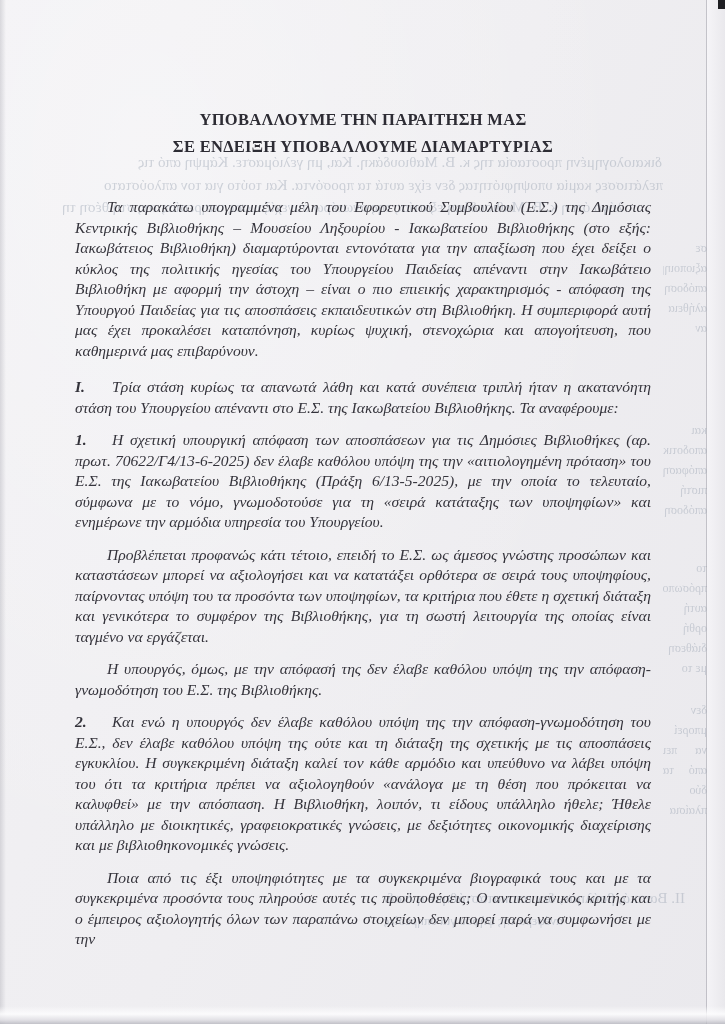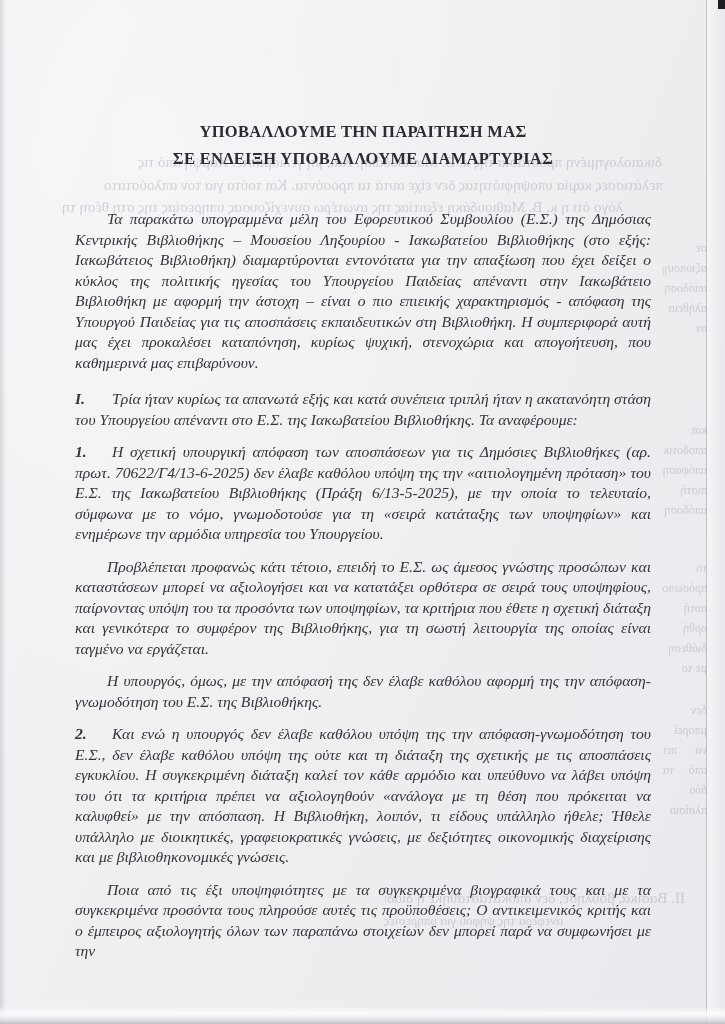--- a/index.html
+++ b/index.html
@@ -66,21 +66,21 @@
   .bf1 { left: 63px;  top: 175px; width: 600px; }
   .bf2 { left: 63px;  top: 197px; width: 560px; }
   .bf3 { left: 663px; top: 238px; width: 44px; height: 120px; font-size: 12px; line-height: 20px; }
   .bf4 { left: 663px; top: 420px; width: 44px; height: 115px; font-size: 12px; line-height: 20px; }
   .bf5 { left: 663px; top: 558px; width: 44px; height: 120px; font-size: 12px; line-height: 20px; }
   .bf6 { left: 663px; top: 700px; width: 44px; height: 115px; font-size: 12px; line-height: 20px; }
   .bf7 { left: 385px; top: 888px; width: 300px; }
   .bf8 { left: 378px; top: 910px; width: 185px; font-size: 13px; }
 
   
-  .content { position: absolute; left: 63px; top: 12px; width: 600px; }
+  .content { position: absolute; left: 63px; top: 0; width: 600px; }
 
   .title {
     margin-top: 106px;
     text-align: center;
     font-weight: bold;
     font-size: 16.5px;
     line-height: 27px;
     letter-spacing: .3px;
     color: #2d2c34;
   }
@@ -123,27 +123,27 @@
 
   <div class="content">
 
     <div class="title">
       <div>ΥΠΟΒΑΛΛΟΥΜΕ ΤΗΝ ΠΑΡΑΙΤΗΣΗ ΜΑΣ</div>
       <div>ΣΕ ΕΝΔΕΙΞΗ ΥΠΟΒΑΛΛΟΥΜΕ ΔΙΑΜΑΡΤΥΡΙΑΣ</div>
     </div>
 
     <p class="para p-indent p-intro">Τα παρακάτω υπογραμμένα μέλη του Εφορευτικού Συμβουλίου (Ε.Σ.) της Δημόσιας Κεντρικής Βιβλιοθήκης – Μουσείου Ληξουρίου - Ιακωβατείου Βιβλιοθήκης (στο εξής: Ιακωβάτειος Βιβλιοθήκη) διαμαρτύρονται εντονότατα για την απαξίωση που έχει δείξει ο κύκλος της πολιτικής ηγεσίας του Υπουργείου Παιδείας απέναντι στην Ιακωβάτειο Βιβλιοθήκη με αφορμή την άστοχη – είναι ο πιο επιεικής χαρακτηρισμός - απόφαση της Υπουργού Παιδείας για τις αποσπάσεις εκπαιδευτικών στη Βιβλιοθήκη. Η συμπεριφορά αυτή μας έχει προκαλέσει καταπόνηση, κυρίως ψυχική, στενοχώρια και απογοήτευση, που καθημερινά μας επιβαρύνουν.</p>
 
-    <p class="para p-itemI"><span class="num">Ι.</span><span>Τρία ήταν κυρίως τα απανωτά εξής και κατά συνέπεια τριπλή ήταν η ακατανόητη στάση του Υπουργείου απέναντι στο Ε.Σ. της Ιακωβατείου Βιβλιοθήκης. Τα αναφέρουμε:</span></p>
+    <p class="para p-itemI"><span class="num">Ι.</span><span>Τρία στάση κυρίως τα απανωτά λάθη και κατά συνέπεια τριπλή ήταν η ακατανόητη στάση του Υπουργείου απέναντι στο Ε.Σ. της Ιακωβατείου Βιβλιοθήκης. Τα αναφέρουμε:</span></p>
 
     <p class="para p-item1"><span class="num">1.</span><span>Η σχετική υπουργική απόφαση των αποσπάσεων για τις Δημόσιες Βιβλιοθήκες (αρ. πρωτ. 70622/Γ4/13-6-2025) δεν έλαβε καθόλου υπόψη της την «αιτιολογημένη πρόταση» του Ε.Σ. της Ιακωβατείου Βιβλιοθήκης (Πράξη 6/13-5-2025), με την οποία το τελευταίο, σύμφωνα με το νόμο, γνωμοδοτούσε για τη «σειρά κατάταξης των υποψηφίων» και ενημέρωνε την αρμόδια υπηρεσία του Υπουργείου.</span></p>
 
     <p class="para p-indent">Προβλέπεται προφανώς κάτι τέτοιο, επειδή το Ε.Σ. ως άμεσος γνώστης προσώπων και καταστάσεων μπορεί να αξιολογήσει και να κατατάξει ορθότερα σε σειρά τους υποψηφίους, παίρνοντας υπόψη του τα προσόντα των υποψηφίων, τα κριτήρια που έθετε η σχετική διάταξη και γενικότερα το συμφέρον της Βιβλιοθήκης, για τη σωστή λειτουργία της οποίας είναι ταγμένο να εργάζεται.</p>
 
-    <p class="para p-indent">Η υπουργός, όμως, με την απόφασή της δεν έλαβε καθόλου αφορμή της την απόφαση-γνωμοδότηση του Ε.Σ. της Βιβλιοθήκης.</p>
+    <p class="para p-indent">Η υπουργός, όμως, με την απόφασή της δεν έλαβε καθόλου υπόψη της την απόφαση-γνωμοδότηση του Ε.Σ. της Βιβλιοθήκης.</p>
 
     <p class="para p-item2"><span class="num">2.</span><span>Και ενώ η υπουργός δεν έλαβε καθόλου υπόψη της την απόφαση-γνωμοδότηση του Ε.Σ., δεν έλαβε καθόλου υπόψη της ούτε και τη διάταξη της σχετικής με τις αποσπάσεις εγκυκλίου. Η συγκεκριμένη διάταξη καλεί τον κάθε αρμόδιο και υπεύθυνο να λάβει υπόψη του ότι τα κριτήρια πρέπει να αξιολογηθούν «ανάλογα με τη θέση που πρόκειται να καλυφθεί» με την απόσπαση. Η Βιβλιοθήκη, λοιπόν, τι είδους υπάλληλο ήθελε; Ήθελε υπάλληλο με διοικητικές, γραφειοκρατικές γνώσεις, με δεξιότητες οικονομικής διαχείρισης και με βιβλιοθηκονομικές γνώσεις.</span></p>
 
     <p class="para p-indent">Ποια από τις έξι υποψηφιότητες με τα συγκεκριμένα βιογραφικά τους και με τα συγκεκριμένα προσόντα τους πληρούσε αυτές τις προϋποθέσεις; Ο αντικειμενικός κριτής και ο έμπειρος αξιολογητής όλων των παραπάνω στοιχείων δεν μπορεί παρά να συμφωνήσει με την</p>
 
   </div>
 
   <div class="edge-left"></div>
   <div class="edge-right-strip"></div>
   <div class="edge-right-line"></div>

